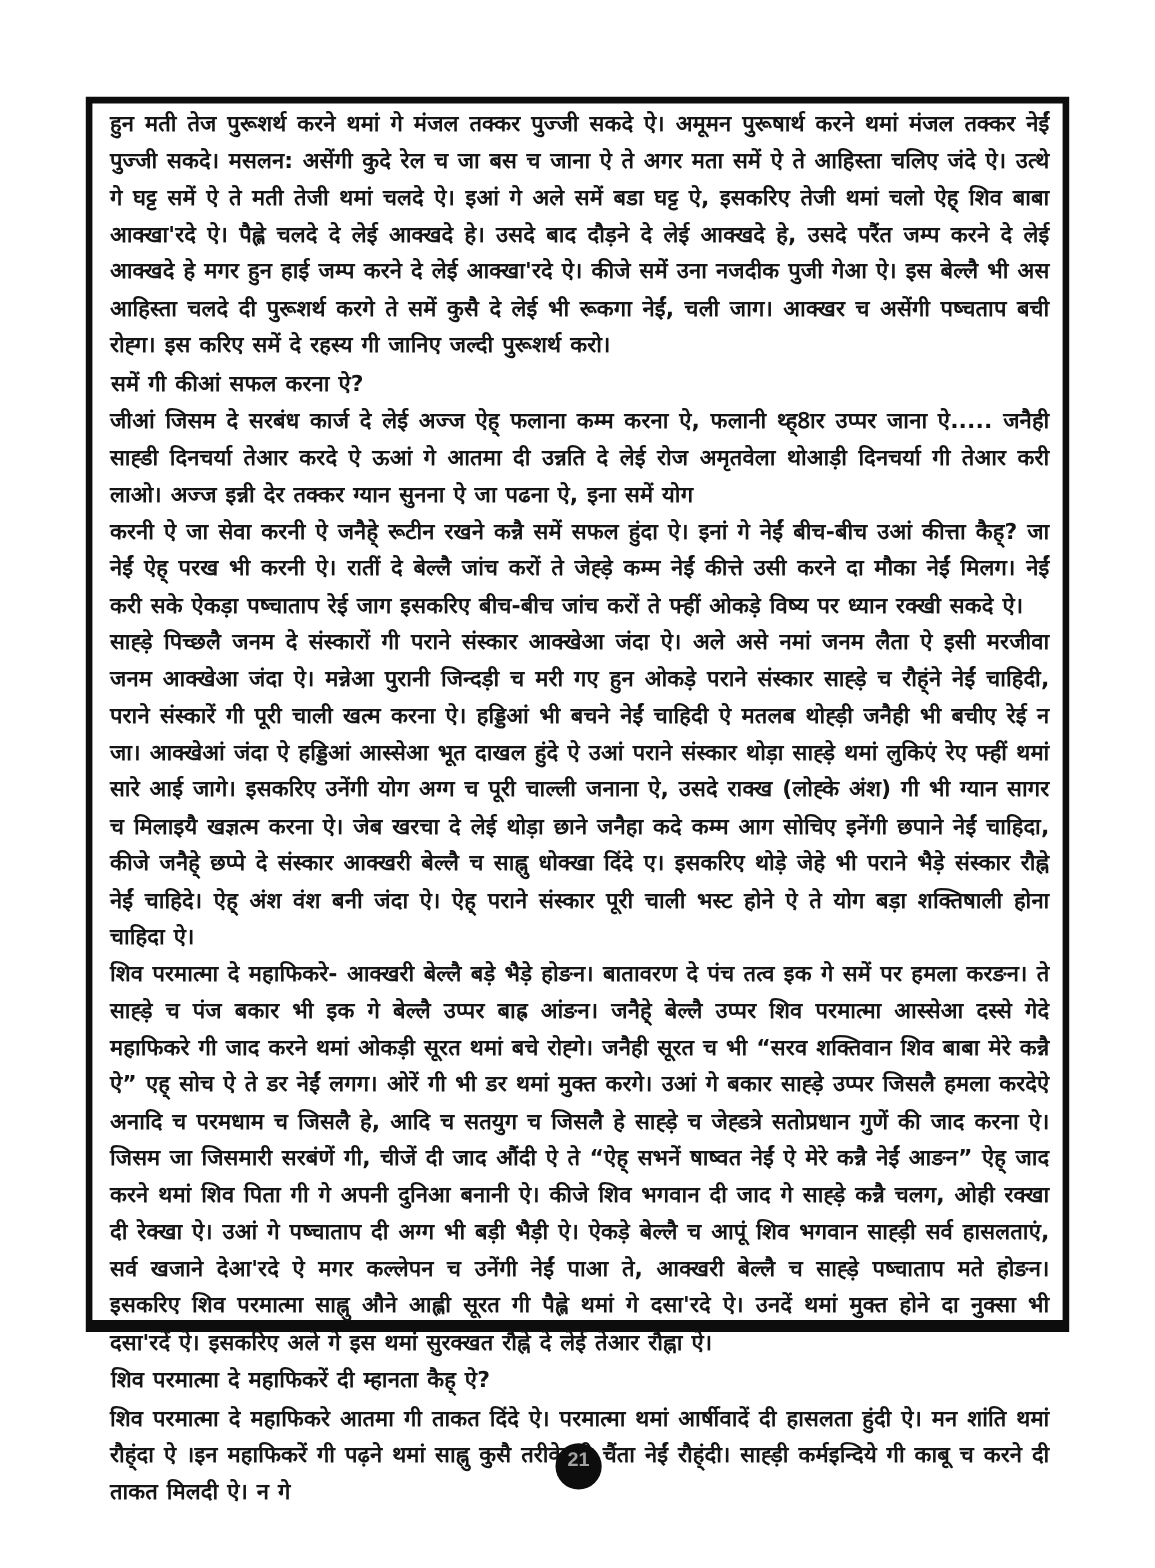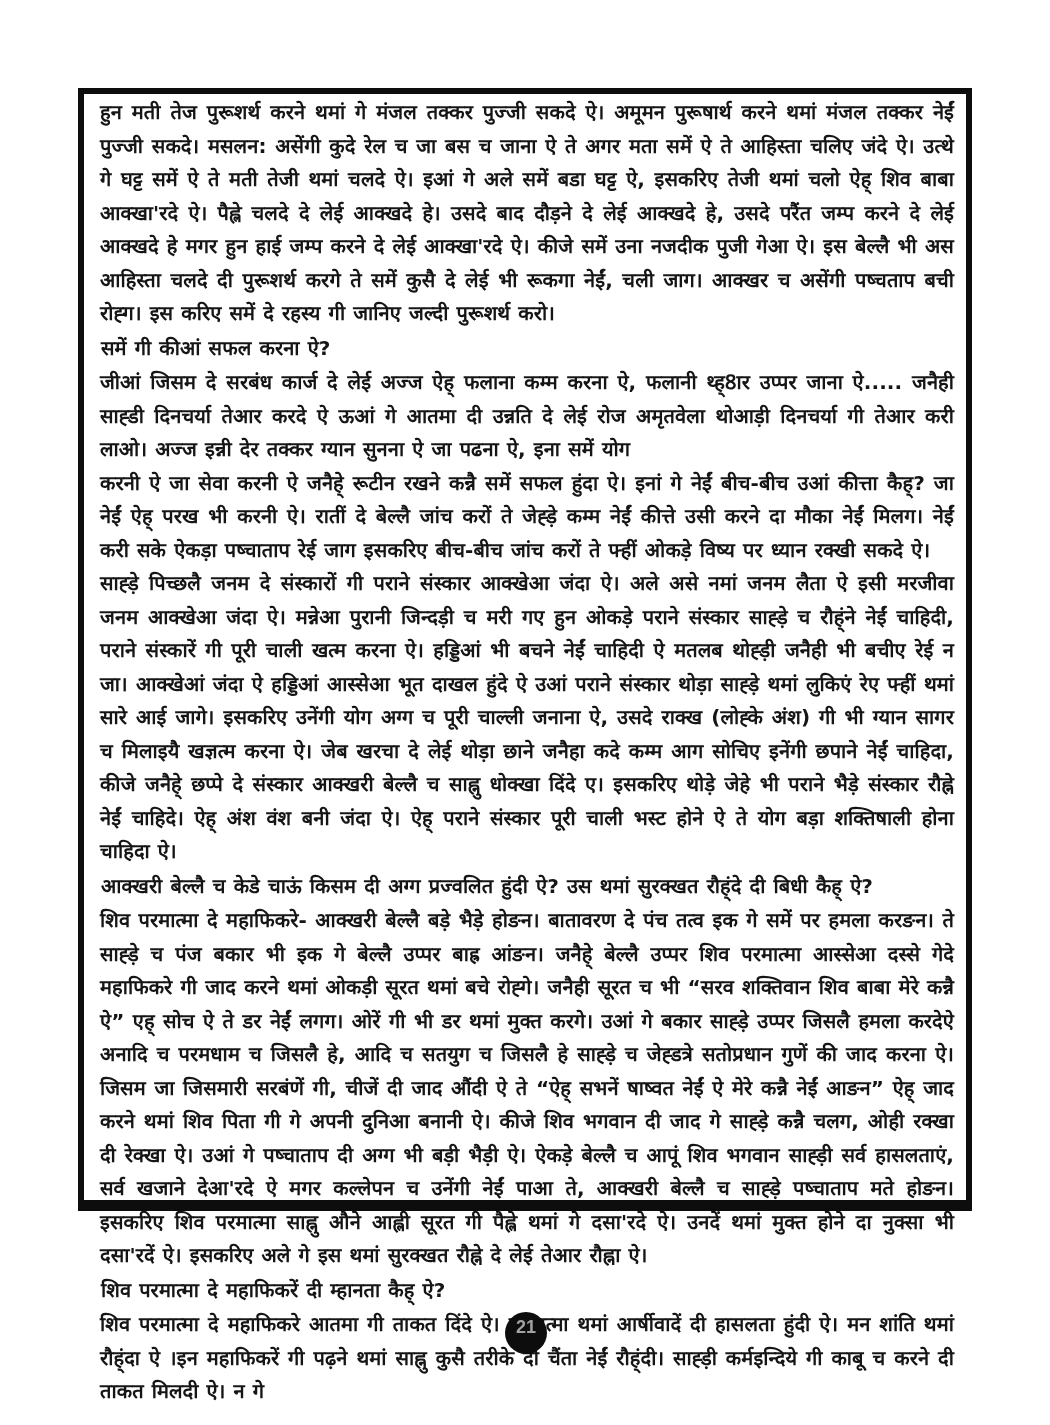--- a/index.html
+++ b/index.html
@@ -79,21 +79,20 @@
 <div class="page-sheet">
 
   <div class="page-frame">
     <div class="document-body">
 
     <div class="block-paragraph">हुन मती तेज पुरूशर्थ करने थमां गे मंजल तक्कर पुज्जी सकदे ऐ। अमूमन पुरूषार्थ करने थमां मंजल तक्कर नेईं पुज्जी सकदे। मसलन: असेंगी कुदे रेल च जा बस च जाना ऐ ते अगर मता समें ऐ ते आहिस्ता चलिए जंदे ऐ। उत्थे गे घट्ट समें ऐ ते मती तेजी थमां चलदे ऐ। इआं गे अले समें बडा घट्ट ऐ, इसकरिए तेजी थमां चलो ऐह् शिव बाबा आक्खा'रदे ऐ। पैह्ले चलदे दे लेई आक्खदे हे। उसदे बाद दौड़ने दे लेई आक्खदे हे, उसदे परैंत जम्प करने दे लेई आक्खदे हे मगर हुन हाई जम्प करने दे लेई आक्खा'रदे ऐ। कीजे समें उना नजदीक पुजी गेआ ऐ। इस बेल्लै भी अस आहिस्ता चलदे दी पुरूशर्थ करगे ते समें कुसै दे लेई भी रूकगा नेईं, चली जाग। आक्खर च असेंगी पष्चताप बची रोह्ग। इस करिए समें दे रहस्य गी जानिए जल्दी पुरूशर्थ करो।</div>
         <div class="block-heading">समें गी कीआं सफल करना ऐ?</div>
         <div class="block-paragraph">जीआं जिसम दे सरबंध कार्ज दे लेई अज्ज ऐह् फलाना कम्म करना ऐ, फलानी थ्ह्8ार उप्पर जाना ऐ..... जनैही साह्डी दिनचर्या तेआर करदे ऐ ऊआं गे आतमा दी उन्नति दे लेई रोज अमृतवेला थोआड़ी दिनचर्या गी तेआर करी लाओ। अज्ज इन्नी देर तक्कर ग्यान सुनना ऐ जा पढना ऐ, इना समें योग</div>
         <div class="block-paragraph">करनी ऐ जा सेवा करनी ऐ जनैहे् रूटीन रखने कन्नै समें सफल हुंदा ऐ। इनां गे नेईं बीच-बीच उआं कीत्ता कैह्? जा नेईं ऐह् परख भी करनी ऐ। रातीं दे बेल्लै जांच करों ते जेह्ड़े कम्म नेईं कीत्ते उसी करने दा मौका नेईं मिलग। नेईं करी सके ऐकड़ा पष्चाताप रेई जाग इसकरिए बीच-बीच जांच करों ते फ्हीं ओकड़े विष्य पर ध्यान रक्खी सकदे ऐ।</div>
         <div class="block-paragraph">साह्ड़े पिच्छलै जनम दे संस्कारों गी पराने संस्कार आक्खेआ जंदा ऐ। अले असे नमां जनम लैता ऐ इसी मरजीवा जनम आक्खेआ जंदा ऐ। मन्नेआ पुरानी जिन्दड़ी च मरी गए हुन ओकड़े पराने संस्कार साह्ड़े च रौह्ंने नेईं चाहिदी, पराने संस्कारें गी पूरी चाली खत्म करना ऐ। हड्डिआं भी बचने नेईं चाहिदी ऐ मतलब थोह्ड़ी जनैही भी बचीए रेई न जा। आक्खेआं जंदा ऐ हड्डिआं आस्सेआ भूत दाखल हुंदे ऐ उआं पराने संस्कार थोड़ा साह्ड़े थमां लुकिएं रेए फ्हीं थमां सारे आई जागे। इसकरिए उनेंगी योग अग्ग च पूरी चाल्ली जनाना ऐ, उसदे राक्ख (लोह्के अंश) गी भी ग्यान सागर च मिलाइयै खज्ञत्म करना ऐ। जेब खरचा दे लेई थोड़ा छाने जनैहा कदे कम्म आग सोचिए इनेंगी छपाने नेईं चाहिदा, कीजे जनैहे् छप्पे दे संस्कार आक्खरी बेल्लै च साह्नु धोक्खा दिंदे ए। इसकरिए थोड़े जेहे भी पराने भैड़े संस्कार रौह्ने नेईं चाहिदे। ऐह् अंश वंश बनी जंदा ऐ। ऐह् पराने संस्कार पूरी चाली भस्ट होने ऐ ते योग बड़ा शक्तिषाली होना चाहिदा ऐ।</div>
-        <div class="block-heading">आक्खरी बेल्लै च केडे चाऊं किसम दी अग्ग प्रज्वलित हुंदी ऐ? उस थमां सुरक्खत रौह्ंदे दी बिधी कैह् ऐ?</div>
         <div class="block-paragraph">शिव परमात्मा दे महाफिकरे- आक्खरी बेल्लै बड़े भैड़े होङन। बातावरण दे पंच तत्व इक गे समें पर हमला करङन। ते साह्ड़े च पंज बकार भी इक गे बेल्लै उप्पर बाह्र आंङन। जनैहे् बेल्लै उप्पर शिव परमात्मा आस्सेआ दस्से गेदे महाफिकरे गी जाद करने थमां ओकड़ी सूरत थमां बचे रोह्गे। जनैही सूरत च भी “सरव शक्तिवान शिव बाबा मेरे कन्नै ऐ” एह् सोच ऐ ते डर नेईं लगग। ओरें गी भी डर थमां मुक्त करगे। उआं गे बकार साह्ड़े उप्पर जिसलै हमला करदेऐ अनादि च परमधाम च जिसलै हे, आदि च सतयुग च जिसलै हे साह्ड़े च जेह्डत्रे सतोप्रधान गुणें की जाद करना ऐ। जिसम जा जिसमारी सरबंणें गी, चीजें दी जाद औंदी ऐ ते “ऐह् सभनें षाष्वत नेईं ऐ मेरे कन्नै नेईं आङन” ऐह् जाद करने थमां शिव पिता गी गे अपनी दुनिआ बनानी ऐ। कीजे शिव भगवान दी जाद गे साह्ड़े कन्नै चलग, ओही रक्खा दी रेक्खा ऐ। उआं गे पष्चाताप दी अग्ग भी बड़ी भैड़ी ऐ। ऐकड़े बेल्लै च आपूं शिव भगवान साह्ड़ी सर्व हासलताएं, सर्व खजाने देआ'रदे ऐ मगर कल्लेपन च उनेंगी नेईं पाआ ते, आक्खरी बेल्लै च साह्ड़े पष्चाताप मते होङन। इसकरिए शिव परमात्मा साह्नु औने आह्ली सूरत गी पैह्ले थमां गे दसा'रदे ऐ। उनदें थमां मुक्त होने दा नुक्सा भी दसा'रदें ऐ। इसकरिए अले गे इस थमां सुरक्खत रौह्ने दे लेई तेआर रौह्ना ऐ।</div>
         <div class="block-heading">शिव परमात्मा दे महाफिकरें दी म्हानता कैह् ऐ?</div>
         <div class="block-paragraph">शिव परमात्मा दे महाफिकरे आतमा गी ताकत दिंदे ऐ। परमात्मा थमां आर्षीवादें दी हासलता हुंदी ऐ। मन शांति थमां रौह्ंदा ऐ ।इन महाफिकरें गी पढ़ने थमां साह्नु कुसै तरीके दी चैंता नेईं रौह्ंदी। साह्ड़ी कर्मइन्दिये गी काबू च करने दी ताकत मिलदी ऐ। न गे</div>
       </div>
   </div>
 
   <div class="page-number-badge">
     <span>21</span>
   </div>
 

